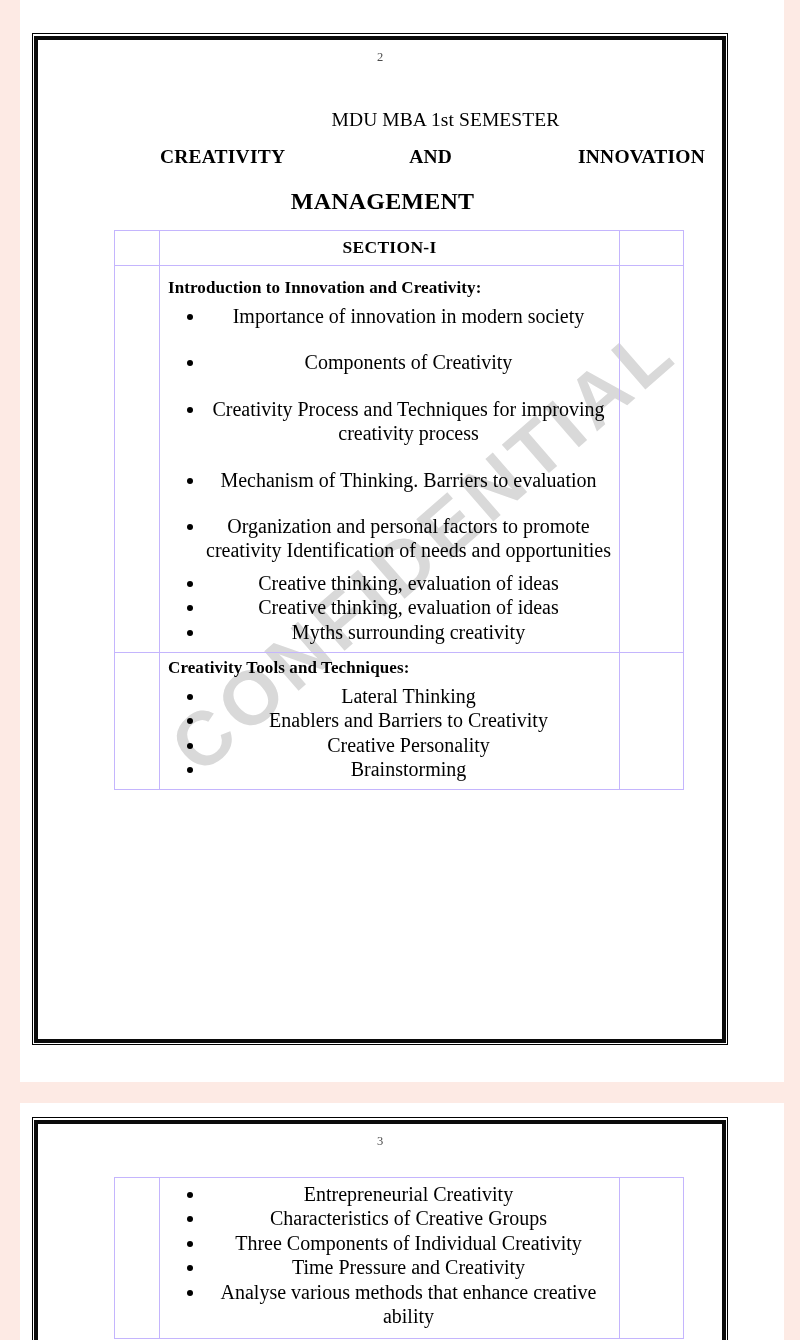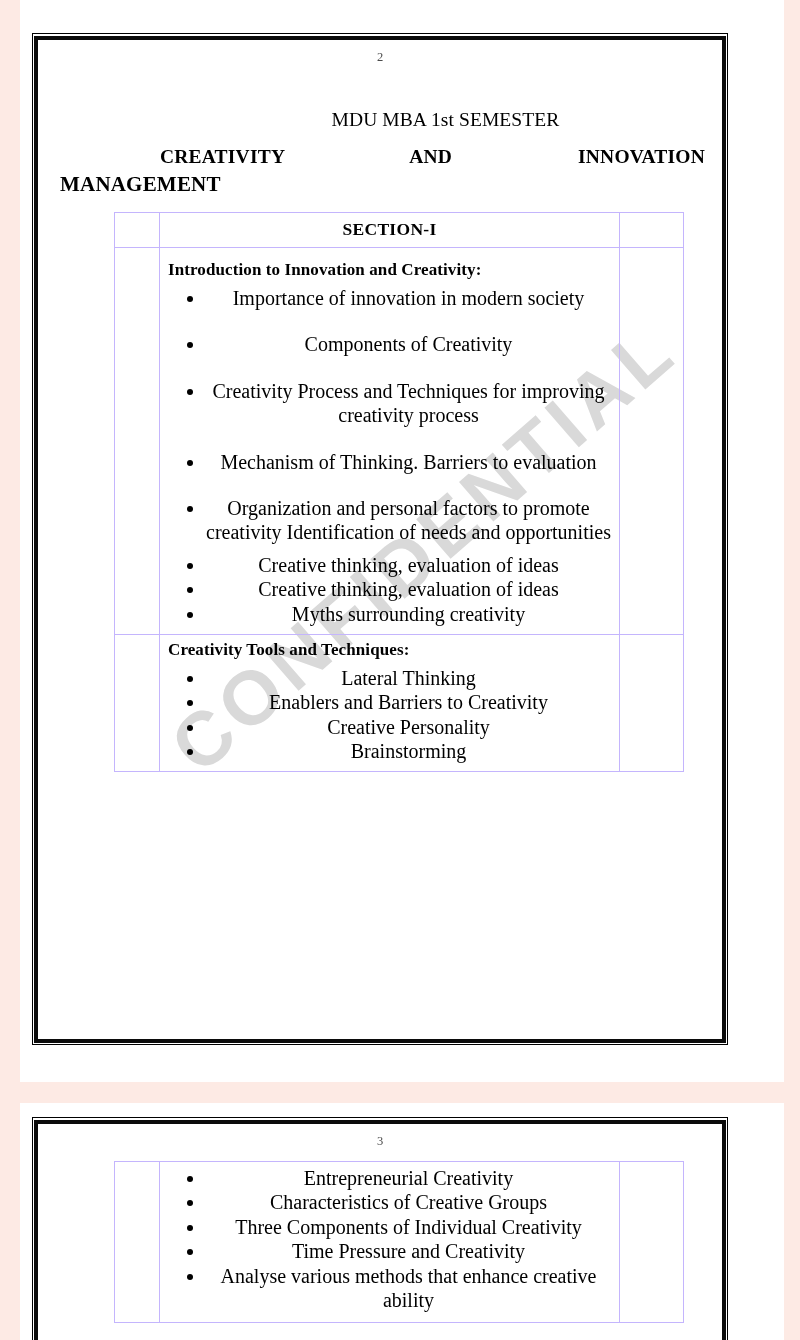--- a/index.html
+++ b/index.html
@@ -86,23 +86,23 @@
     font-weight: bold;
     font-size: 19.5px;
     text-align: justify;
     text-align-last: justify;
     padding-left: 100px;
     margin-top: 15px;
     letter-spacing: 0.2px;
   }
   .title-line-3 {
     font-weight: bold;
-    font-size: 21px;
-    text-align: left;
-    margin-top: 4px;
+    font-size: 24px;
+    text-align: center;
+    margin-top: 20px;
     letter-spacing: 0.2px;
   }
   .title-index {
     font-weight: bold;
     font-size: 19.5px;
     text-align: center;
     margin-top: 24px;
     padding-right: 140px;
     letter-spacing: 0.3px;
   }
@@ -162,21 +162,21 @@
     line-height: 1.22;
     margin: 0;
     padding: 0;
     text-align: center;
   }
   ul.topics li.spaced { margin-bottom: 22px; }
   ul.topics li.spaced-last { margin-bottom: 8px; }
 
   
   .index-table-cont {
-    margin-top: 12px;
+    margin-top: 28px;
     border-radius: 15px;
   }
   .cell-body-cont {
     padding: 4px 8px 10px 8px !important;
   }
 
   
   .watermark {
     position: absolute;
     left: 60px;

